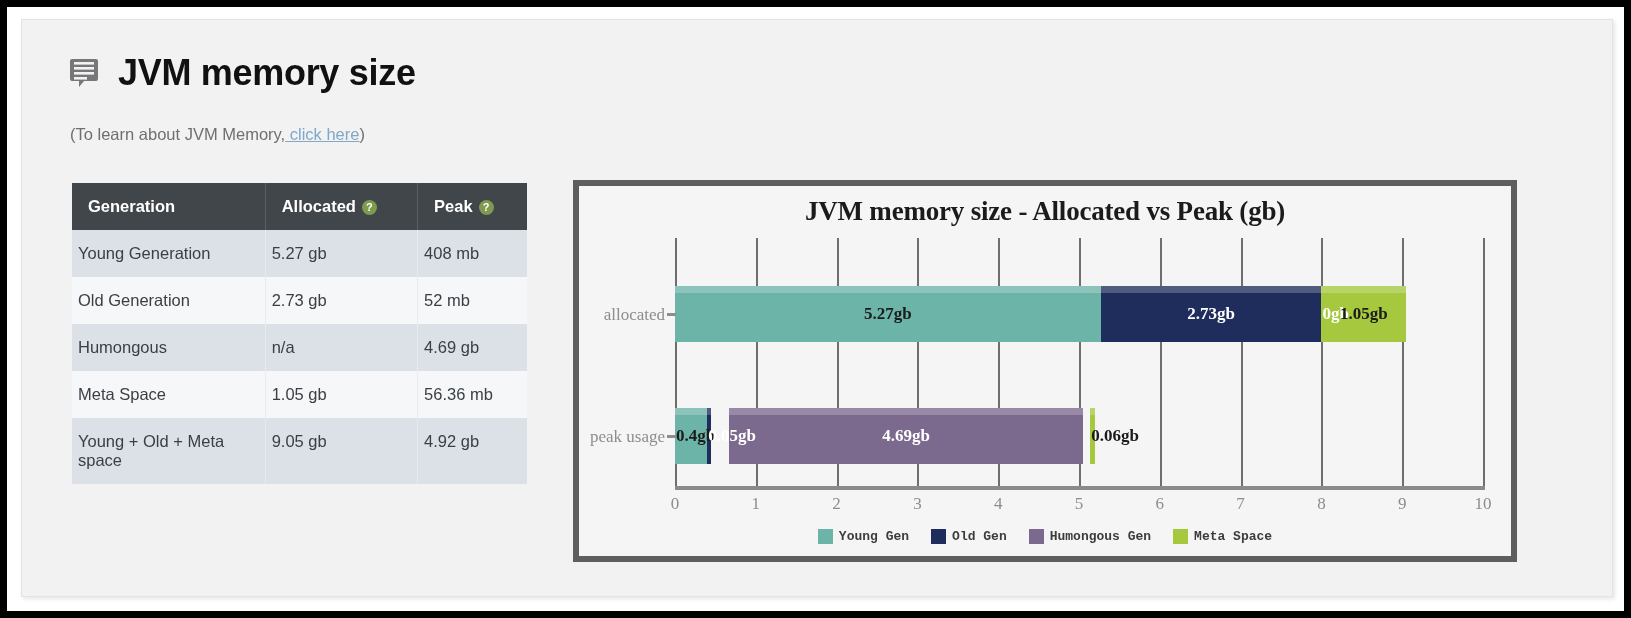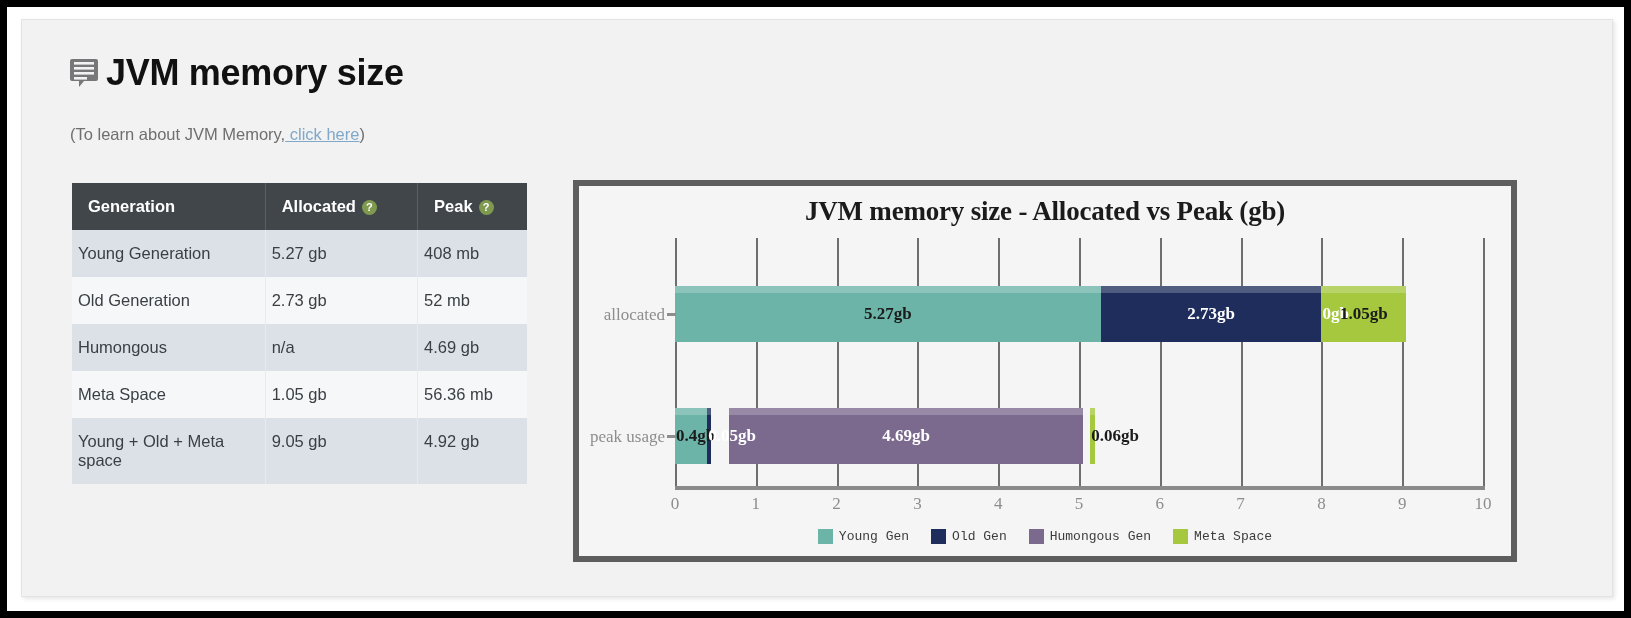--- a/index.html
+++ b/index.html
@@ -5,21 +5,21 @@
   html,body{margin:0;padding:0;background:#ffffff;}
   body{width:1631px;height:618px;font-family:"Liberation Sans",sans-serif;overflow:hidden;}
 
   .frame{position:absolute;left:0;top:0;width:1631px;height:618px;
          box-sizing:border-box;border:7px solid #000;background:#ffffff;}
   .panel{position:absolute;left:14px;top:12px;width:1592px;height:578px;
          background:#f2f2f2;border:1px solid #e3e3e3;box-sizing:border-box;
          box-shadow:2px 2px 4px rgba(0,0,0,.10);}
 
   
-  .pg-title{position:absolute;left:48px;top:32px;display:flex;align-items:center;gap:6px;}
+  .pg-title{position:absolute;left:48px;top:32px;display:flex;align-items:center;gap:18px;}
   .doc-icon{width:30px;height:32px;position:relative;display:block;}
   .pg-title h1{margin:0;font-size:36px;font-weight:bold;color:#111;letter-spacing:-.3px;
                font-family:"Liberation Sans",sans-serif;}
   .subtitle{position:absolute;left:48px;top:105px;font-size:16.5px;color:#6f6f6f;}
   .subtitle a{color:#7fa8c9;text-decoration:underline;}
 
   
   .tbl{position:absolute;left:50px;top:155px;width:455px;border-collapse:collapse;
        font-size:16.5px;margin-top:8px;}
   .tbl th{background:#41464a;color:#fff;font-weight:bold;text-align:left;
@@ -57,21 +57,21 @@
        display:flex;align-items:center;justify-content:center;}
   .seg-top{position:absolute;left:0;right:0;top:0;height:7px;
            background:rgba(255,255,255,.22);}
   .seg-lbl{position:relative;font-family:"Liberation Serif",serif;font-size:17px;
            font-weight:bold;white-space:nowrap;z-index:4;}
 
   .legend{position:absolute;left:0;right:0;bottom:12px;display:flex;
           justify-content:center;align-items:center;gap:22px;}
   .lg-item{display:flex;align-items:center;gap:6px;}
   .lg-sw{width:15px;height:15px;display:block;}
-  .lg-txt{font-family:"Liberation Mono",monospace;font-size:13px;color:#3c3c3c;}
+  .lg-txt{font-family:"Liberation Mono",monospace;font-size:13px;color:#3c3c3c;font-weight:bold;}
 </style>
 </head>
 <body>
 
 <div class="frame">
   <div class="panel">
 
     <div class="pg-title">
       <span class="doc-icon">
         <svg width="30" height="32" viewBox="0 0 30 32">

